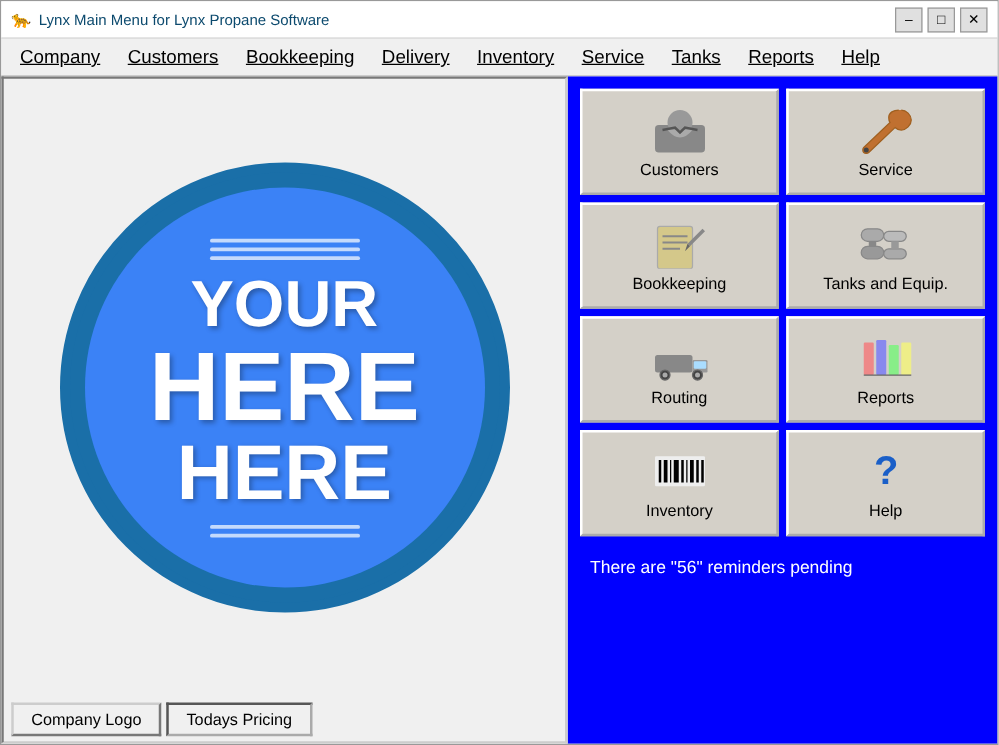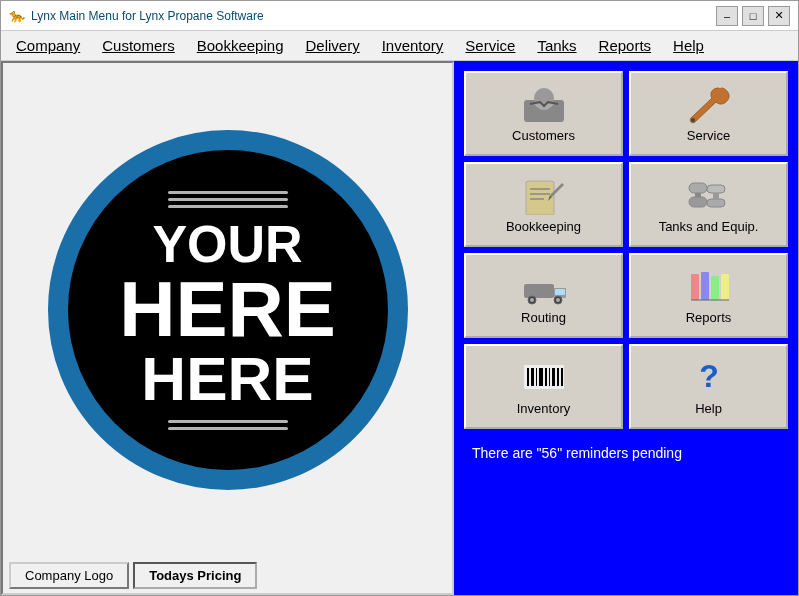--- a/index.html
+++ b/index.html
@@ -110,21 +110,21 @@
       display: flex;
       align-items: center;
       justify-content: center;
       border: 8px solid #1a6fa8;
     }
 
     .logo-circle-inner {
       width: 320px;
       height: 320px;
       border-radius: 50%;
-      background: #000000;
+      background: #3b82f6;
       display: flex;
       flex-direction: column;
       align-items: center;
       justify-content: center;
       position: relative;
     }
 
     .logo-lines-top {
       display: flex;
       flex-direction: column;
@@ -171,21 +171,21 @@
     .panel-tab {
       padding: 4px 14px;
       border: 2px outset #ccc;
       background: #f0f0f0;
       cursor: pointer;
       font-size: 13px;
     }
 
     .panel-tab.active {
       border: 2px inset #aaa;
-      font-weight: bold;
+      font-weight: normal;
     }
 
     
     .right-panel {
       flex: 1;
       background: blue;
       padding: 10px;
       display: flex;
       flex-direction: column;
       gap: 6px;

